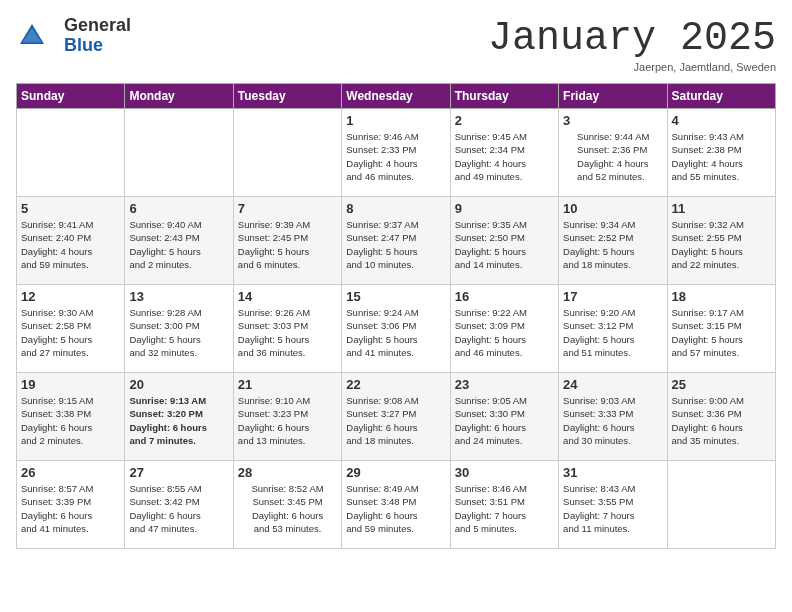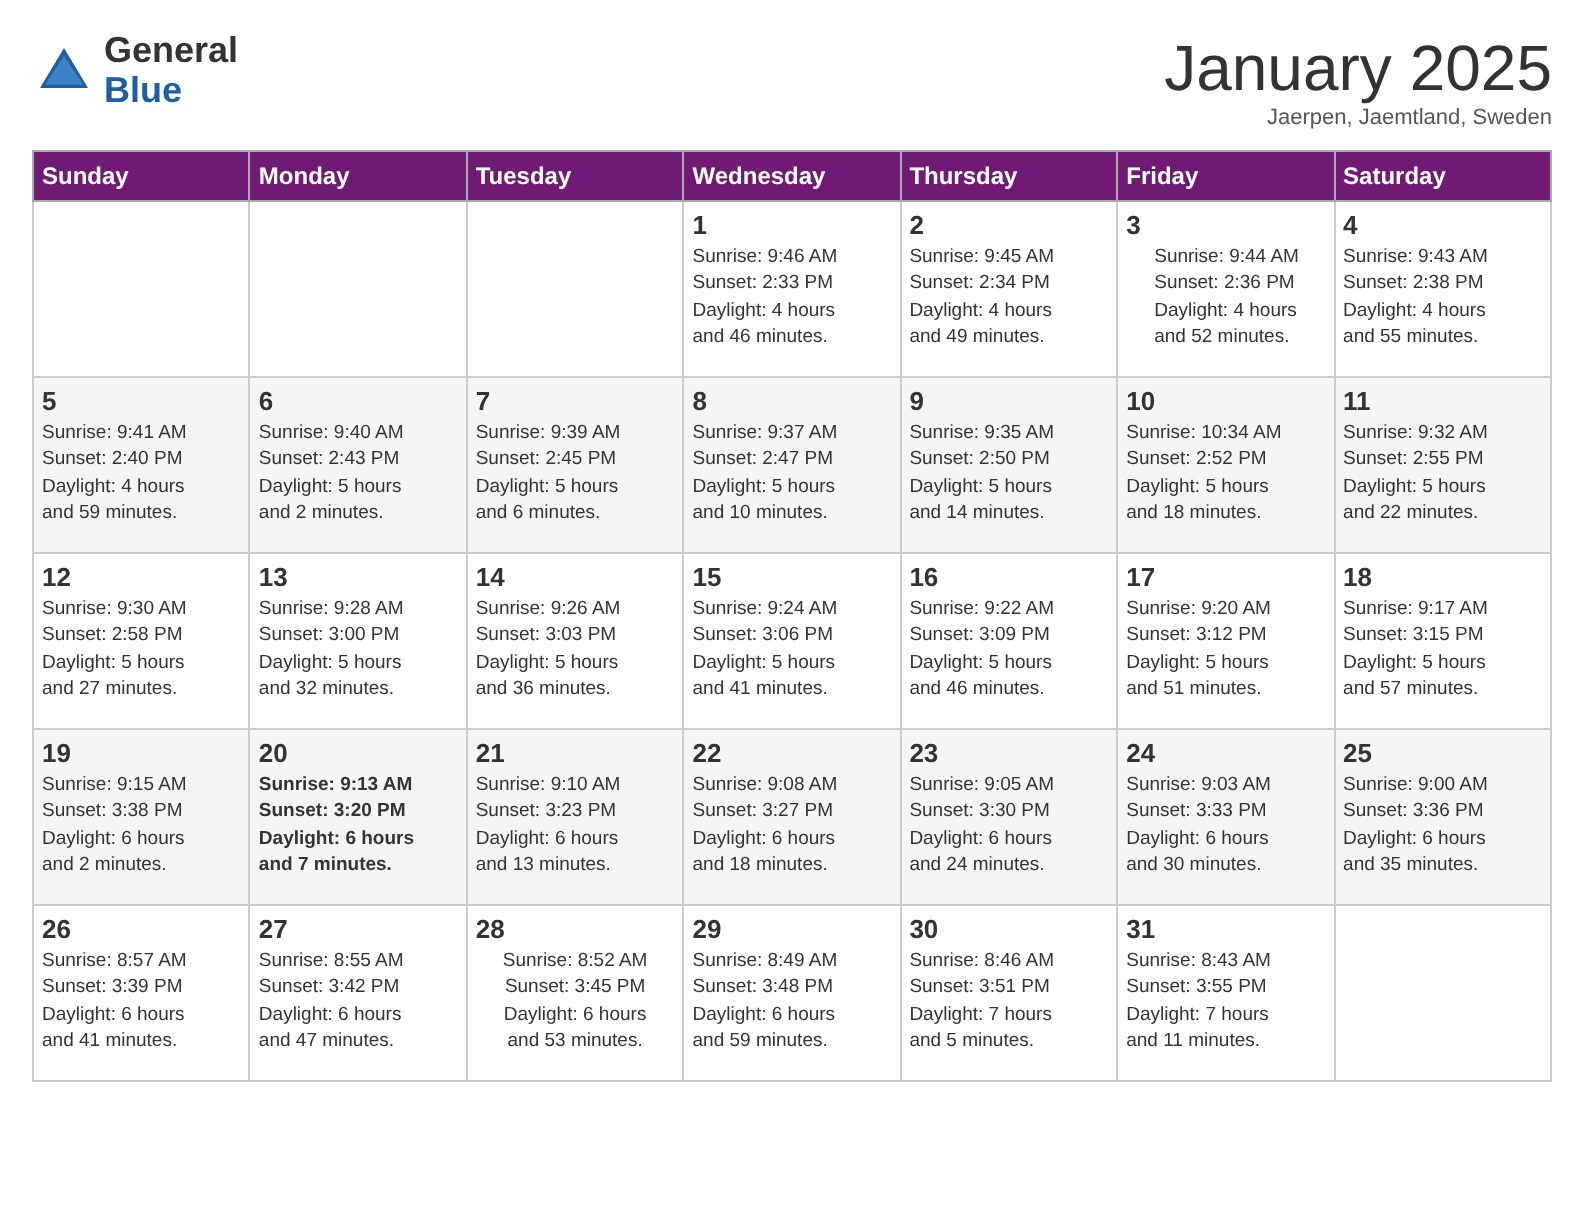--- a/index.html
+++ b/index.html
@@ -12,38 +12,39 @@
     }
     .header {
       display: flex;
       justify-content: space-between;
       align-items: flex-start;
       margin-bottom: 10px;
     }
     .logo {
       display: flex;
       align-items: center;
-      gap: 4px;
+      gap: 16px;
     }
     .logo-text {
       font-size: 18px;
       font-weight: bold;
       line-height: 1.1;
       color: #333;
     }
     .logo-blue { color: #1a5fa8; }
     .logo-icon {
       width: 32px;
       height: 32px;
     }
     .title-area { text-align: right; }
     .month-title {
-      font-size: 32px;
+      font-size: 40px;
       font-weight: normal;
       color: #333;
+      font-family: Liberation Mono, monospace;
     }
     .subtitle {
       font-size: 11px;
       color: #555;
     }
     table {
       width: 100%;
       border-collapse: collapse;
       table-layout: fixed;
     }
@@ -178,21 +179,21 @@
         </td>
         <td>
           <div class="day-number">9</div>
           <div class="day-info" style="white-space: pre-line;">Sunrise: 9:35 AM
 Sunset: 2:50 PM
 Daylight: 5 hours
 and 14 minutes.</div>
         </td>
         <td>
           <div class="day-number">10</div>
-          <div class="day-info" style="white-space: pre-line;">Sunrise: 10:34 AM
+          <div class="day-info" style="white-space: pre-line;">Sunrise: 9:34 AM
 Sunset: 2:52 PM
 Daylight: 5 hours
 and 18 minutes.</div>
         </td>
         <td>
           <div class="day-number">11</div>
           <div class="day-info" style="white-space: pre-line;">Sunrise: 9:32 AM
 Sunset: 2:55 PM
 Daylight: 5 hours
 and 22 minutes.</div>

